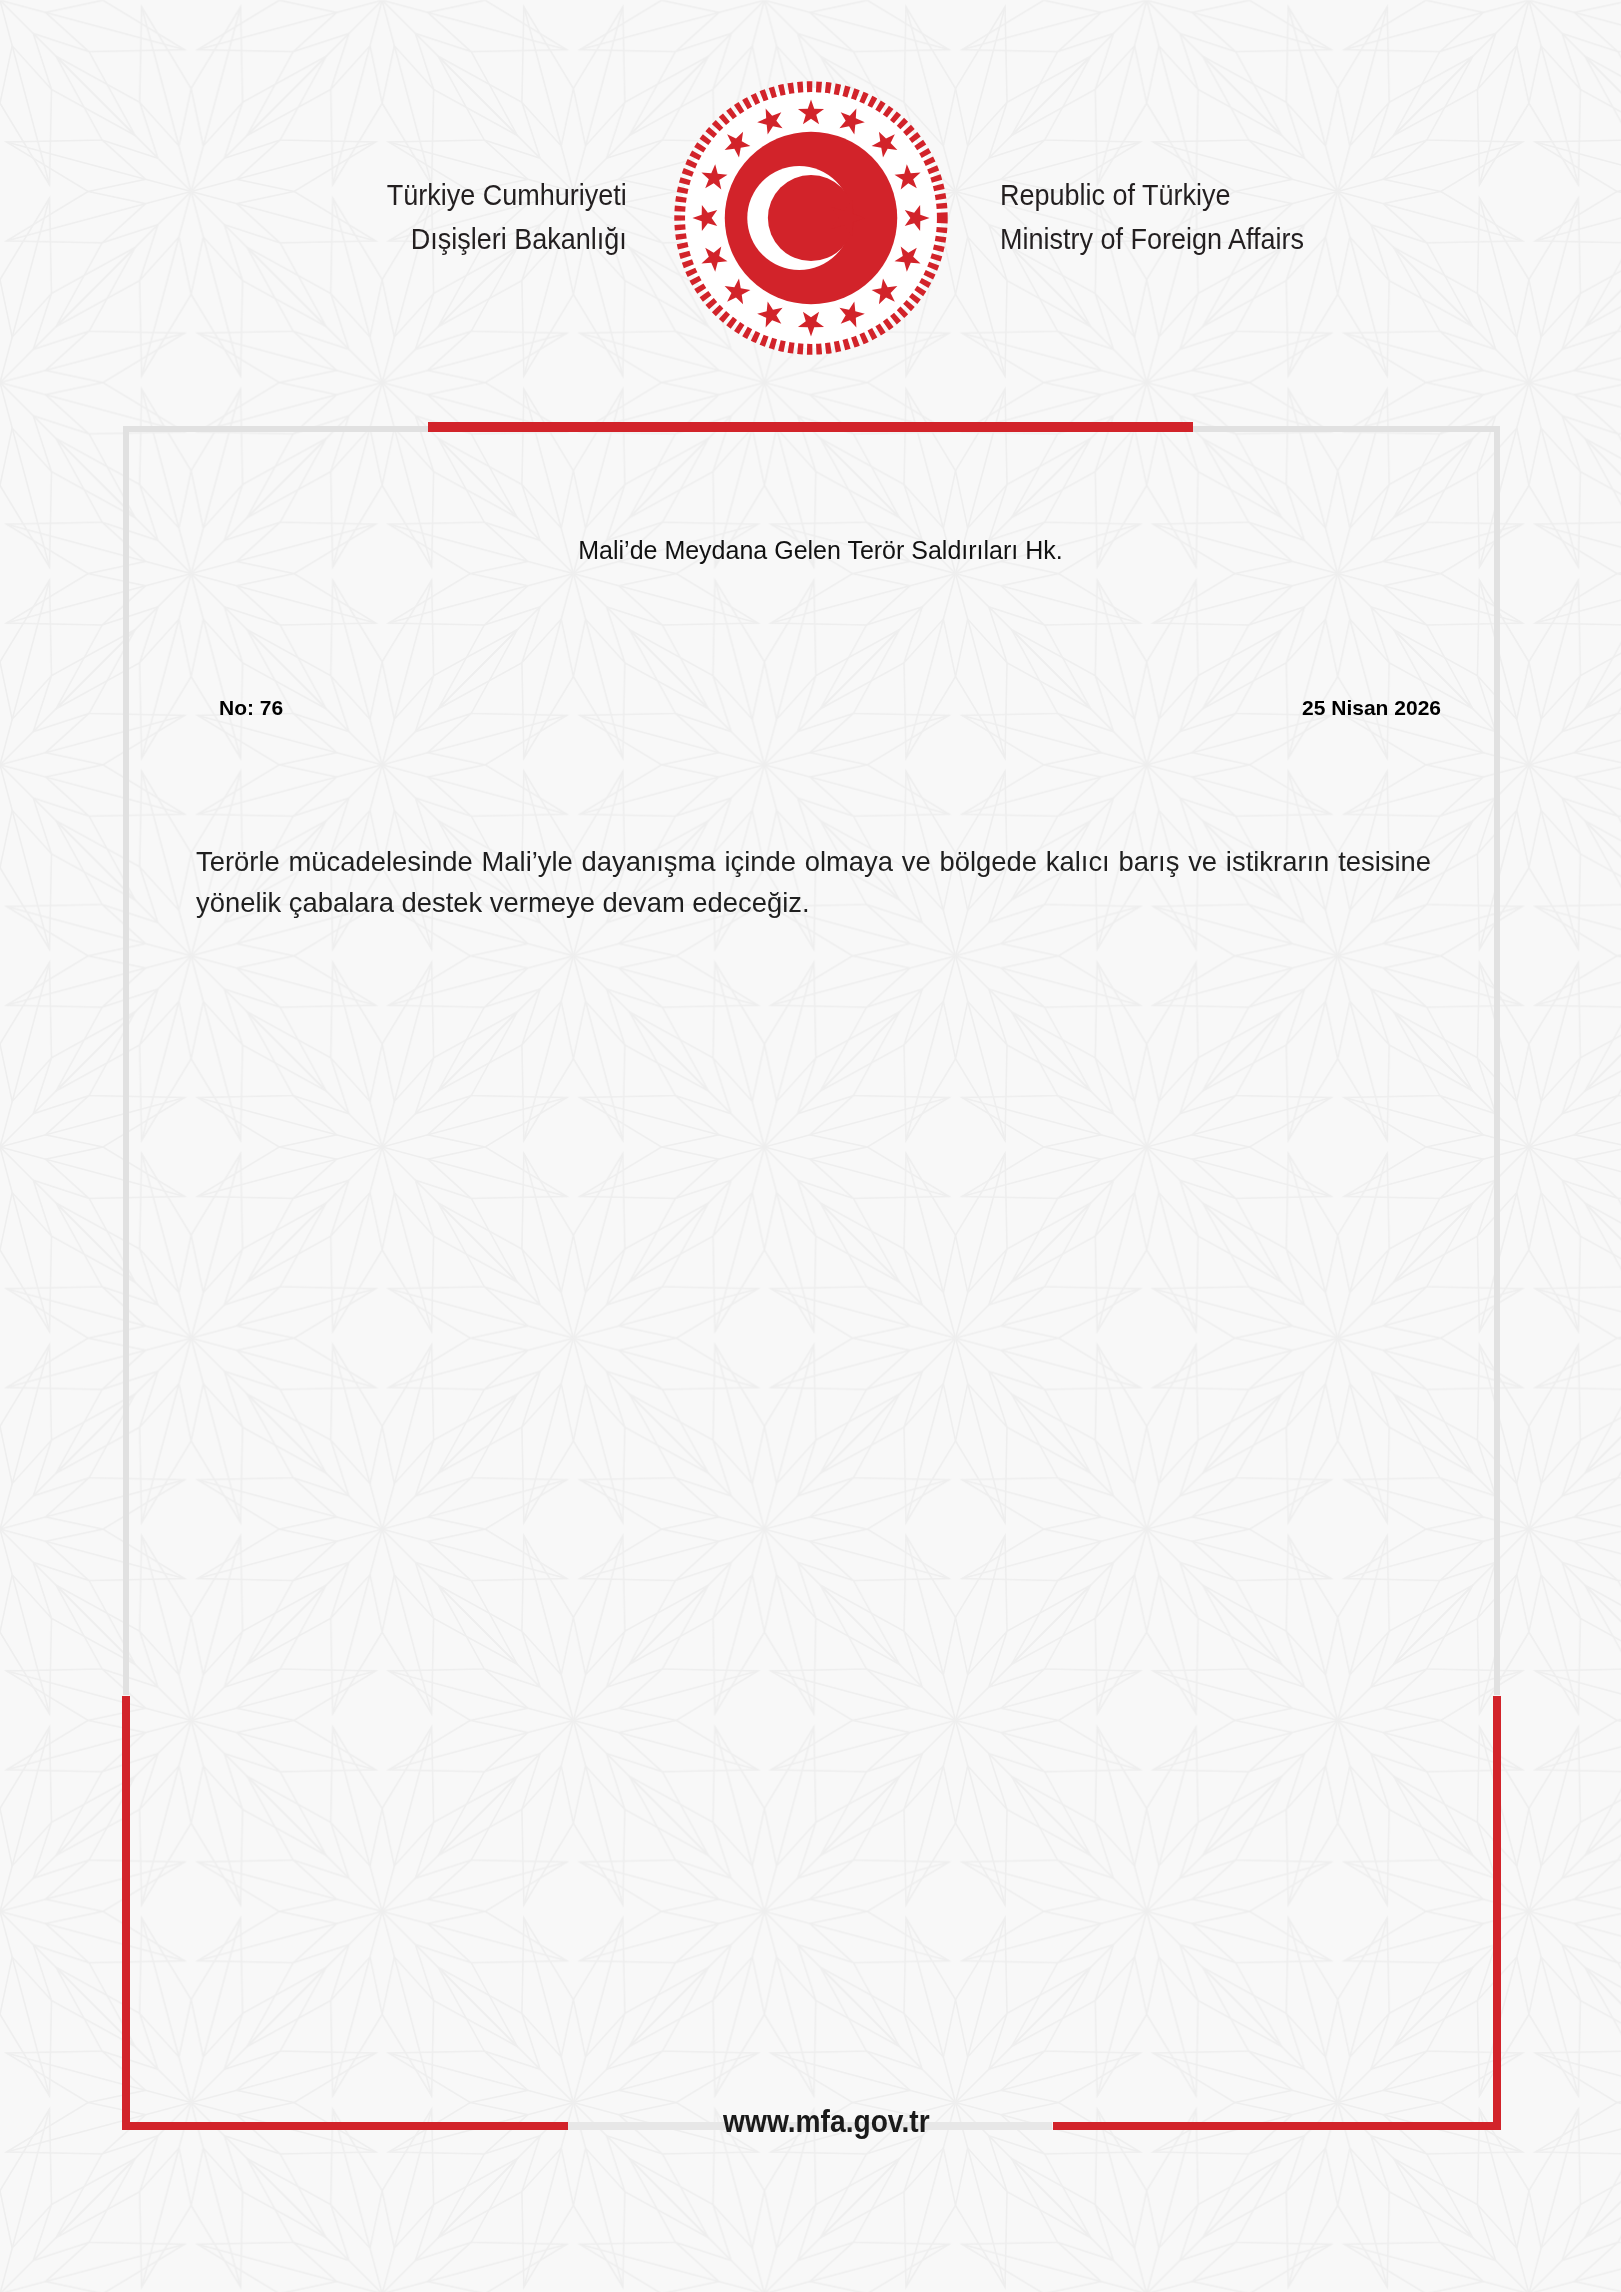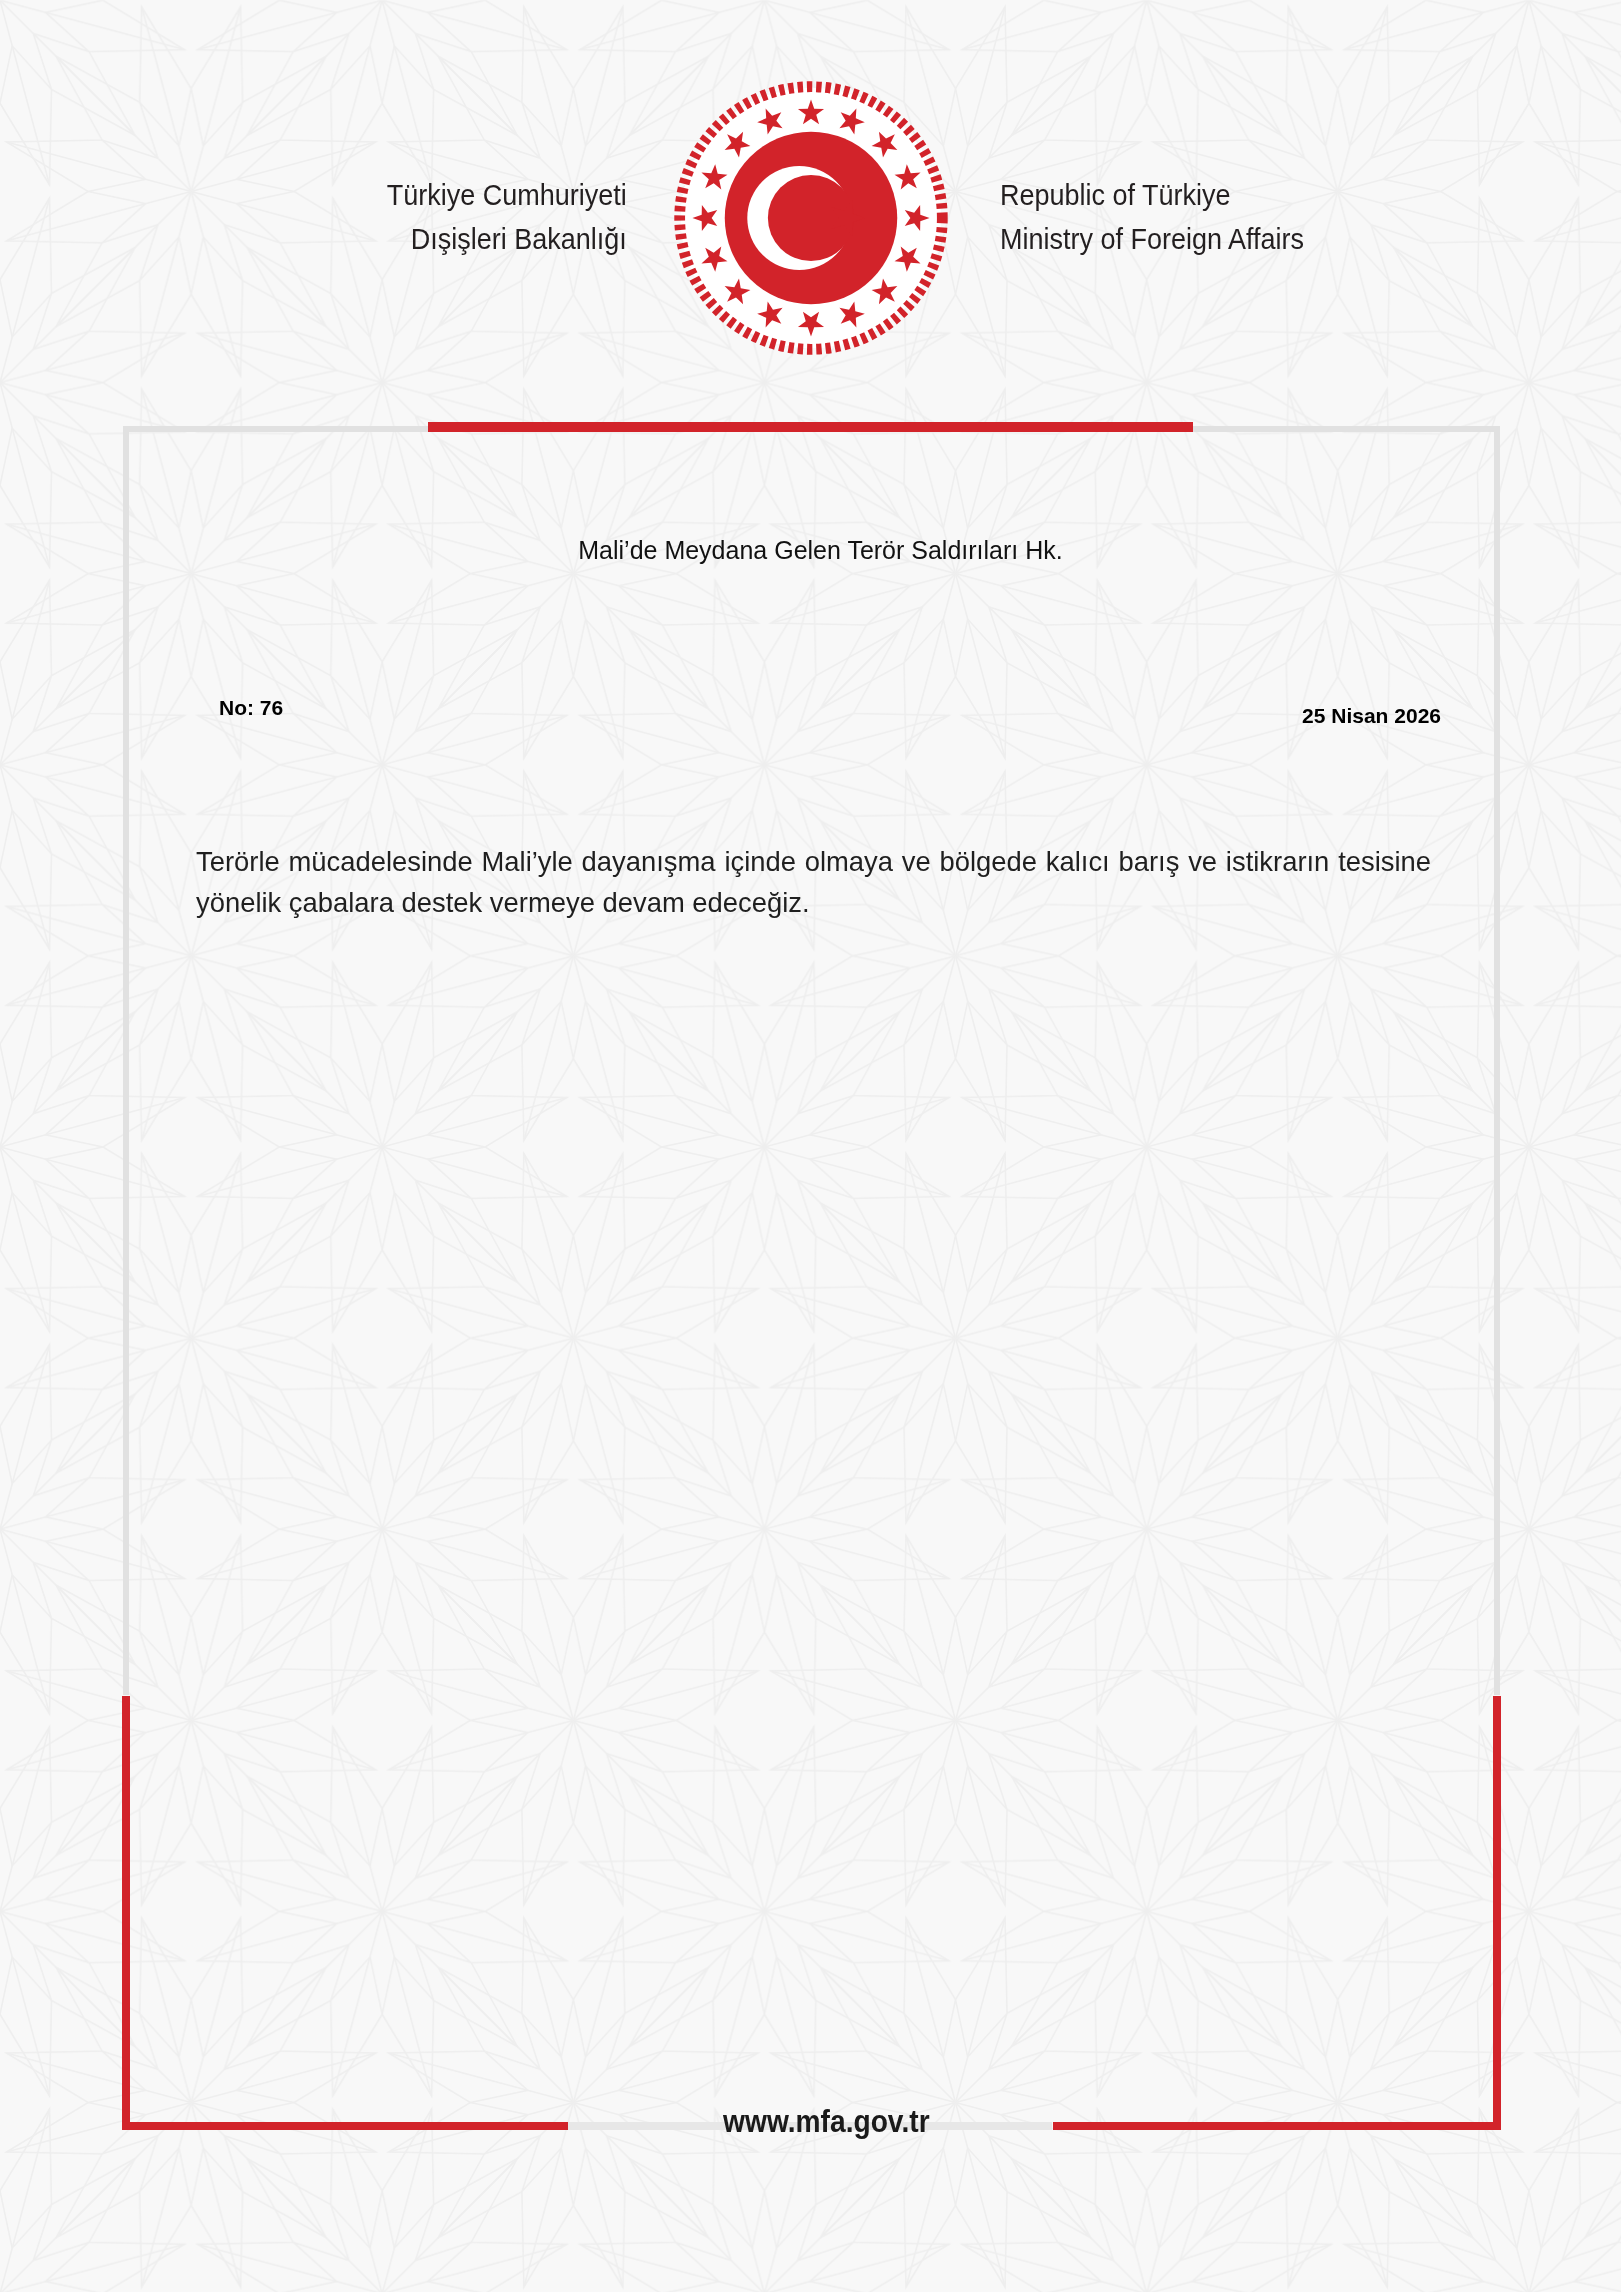--- a/index.html
+++ b/index.html
@@ -40,21 +40,21 @@
   .bot-red-r    { position: absolute; left: 1053px; top: 2122px; width: 448px;  height: 7.8px;  background: #d2232a; }
 
   
   .doc-title {
     position: absolute; left: 0; top: 526px; width: 100%;
     margin: 10px; text-align: center;
     font-size: 25px; font-weight: normal; color: #111;
   }
   .meta-row { position: absolute; left: 0; top: 696px; width: 100%; height: 33px; font-weight: bold; font-size: 21px; color: #000000; margin-left: 8px; }
   .meta-no   { position: absolute; left: 211px; top: 0; }
-  .meta-date { position: absolute; right: 188px; top: 8px; }
+  .meta-date { position: absolute; right: 188px; top: 0; }
 
   .body-text { position: absolute; left: 196px; top: 841px; width: 1235px; }
   .body-text p {
     margin: 0 0 45px 0;
     font-size: 27.4px; line-height: 41px;
     text-align: justify; color: #1f1f1f;
   }
 
   
   .site-wrap {

